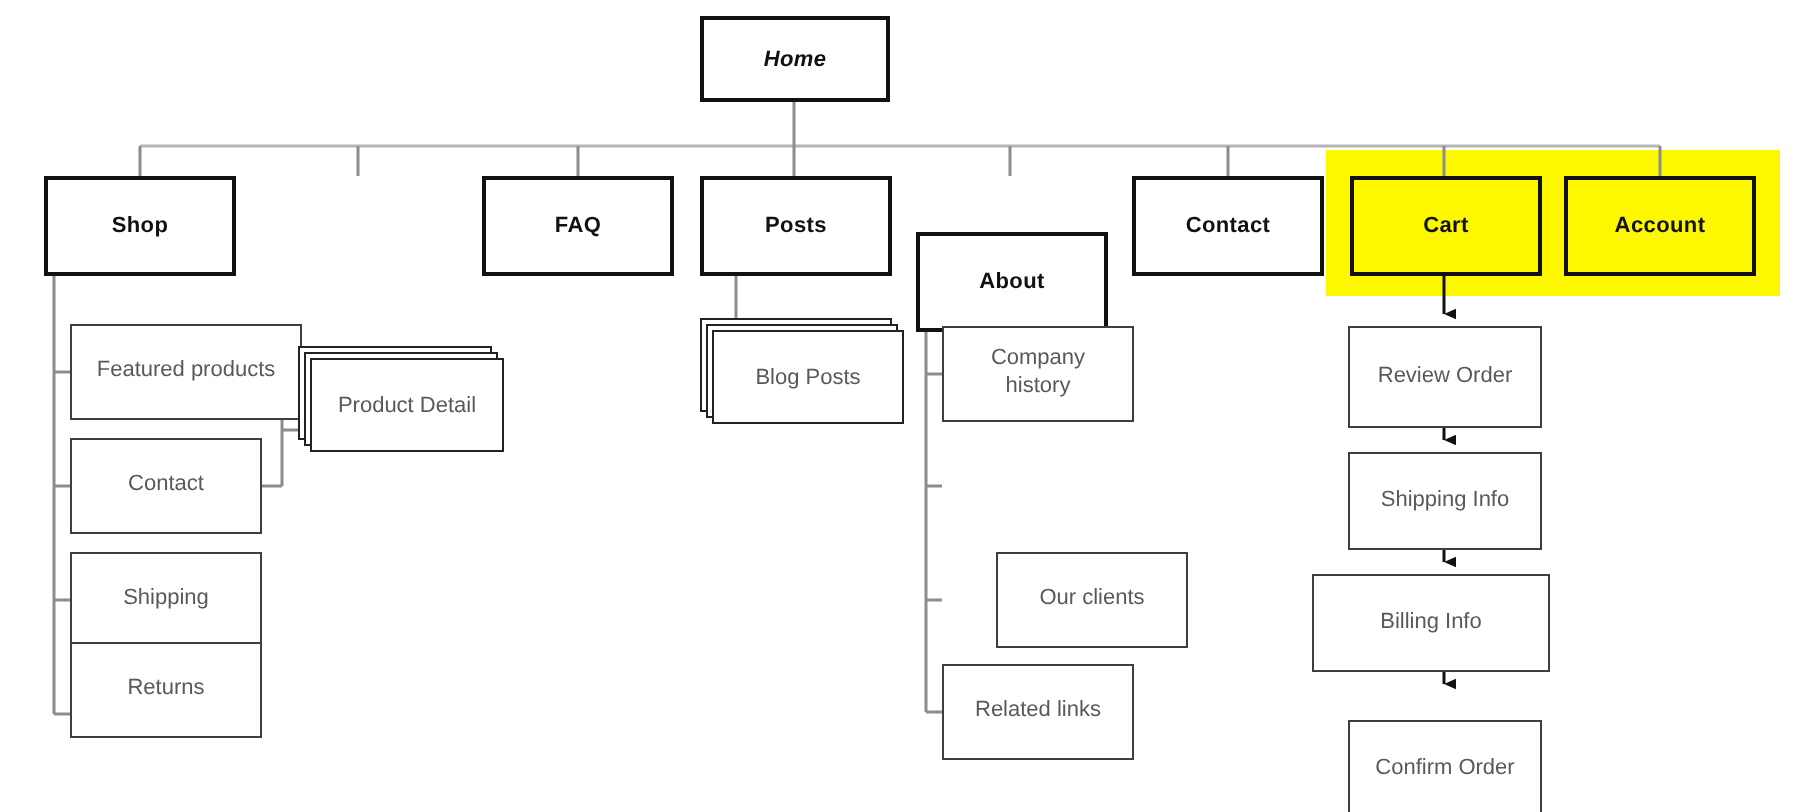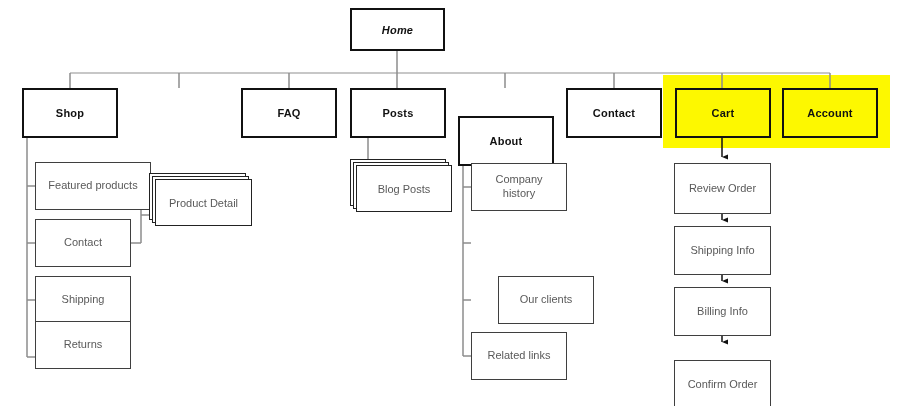--- a/index.html
+++ b/index.html
@@ -105,16 +105,16 @@
     <div class="page p2"></div>
     <div class="page front">Blog Posts</div>
   </div>
 
   <div class="subnode" style="left:471px;top:163px;width:96px;height:48px;">Company history</div>
   <div class="subnode" style="left:498px;top:276px;width:96px;height:48px;">Our clients</div>
   <div class="subnode" style="left:471px;top:332px;width:96px;height:48px;">Related links</div>
 
   <div class="subnode" style="left:674px;top:163px;width:97px;height:51px;">Review Order</div>
   <div class="subnode" style="left:674px;top:226px;width:97px;height:49px;">Shipping Info</div>
-  <div class="subnode" style="left:674px;top:287px;width:97px;height:49px;text-align:right;">Billing Info</div>
+  <div class="subnode" style="left:656px;top:287px;width:119px;height:49px;text-align:right;">Billing Info</div>
   <div class="subnode" style="left:674px;top:348px;width:97px;height:49px;margin-top:12px;">Confirm Order</div>
 
 </div>
 
 </body></html>

